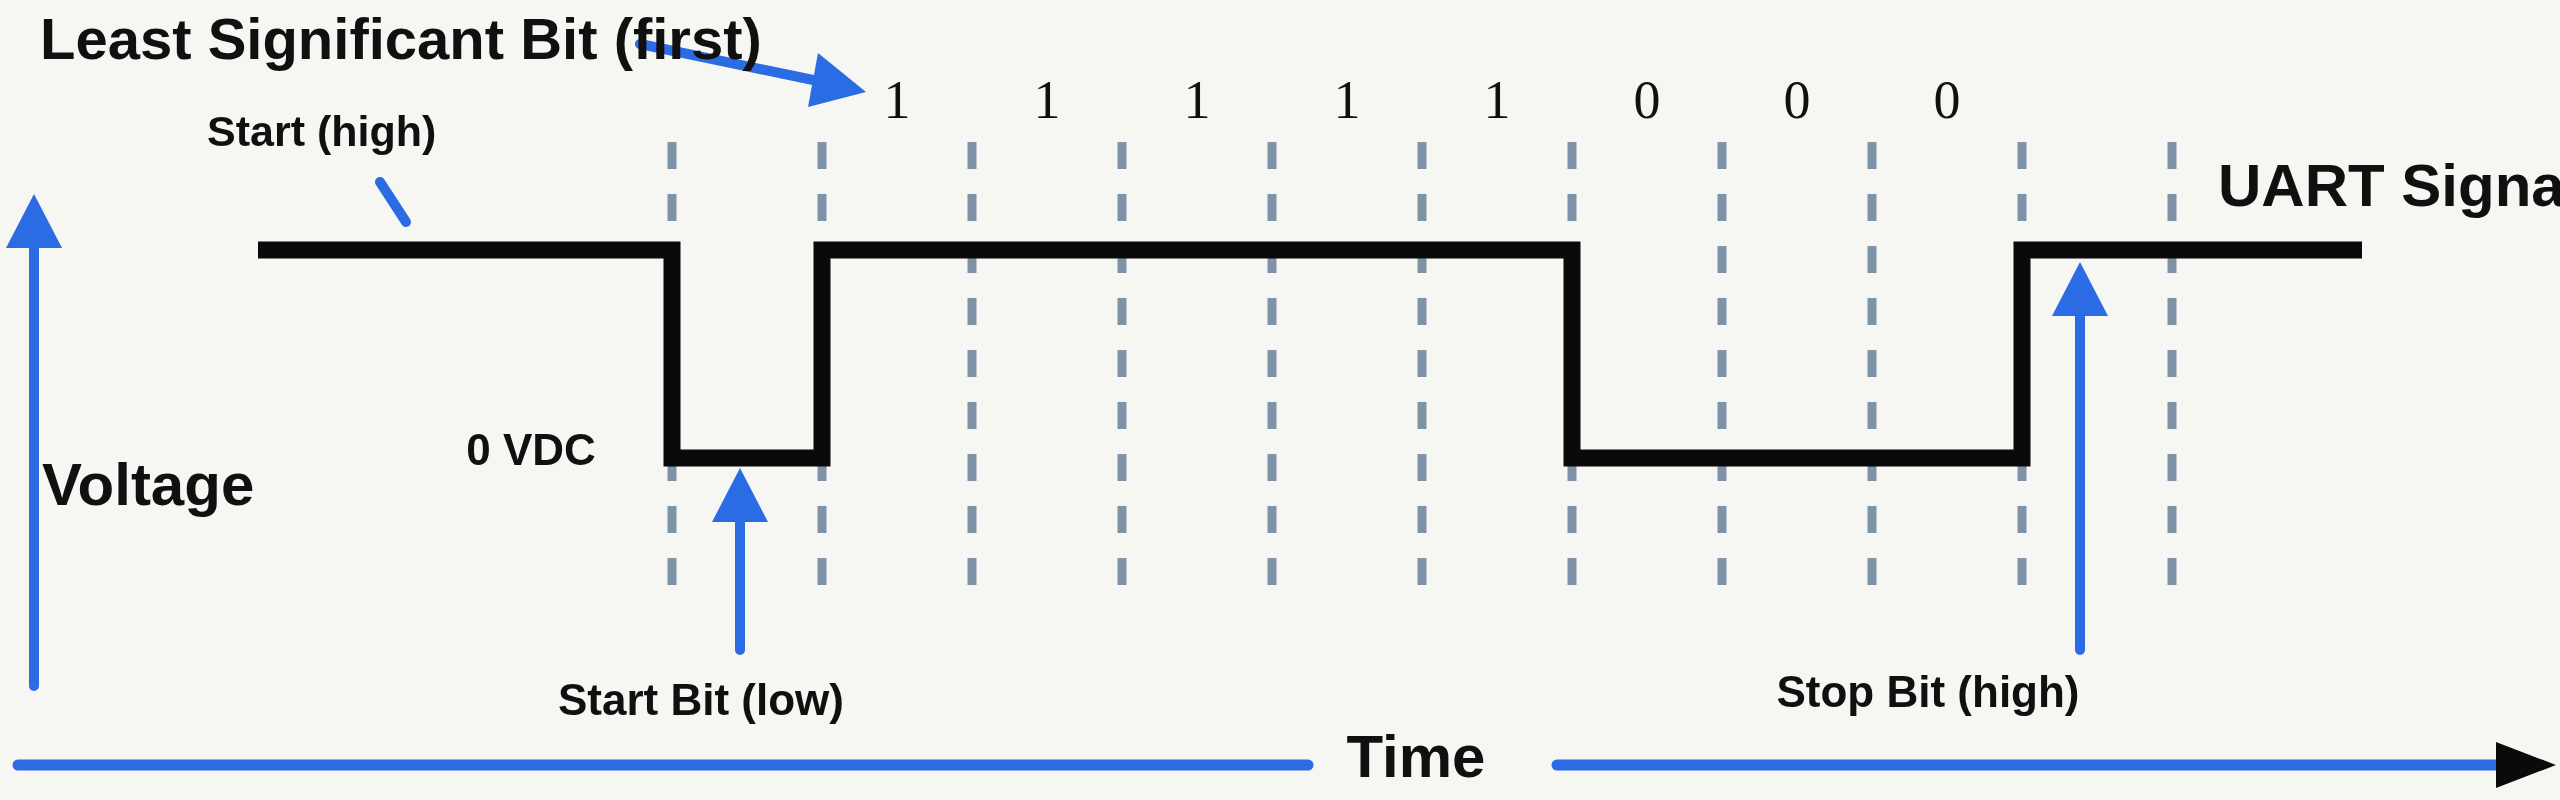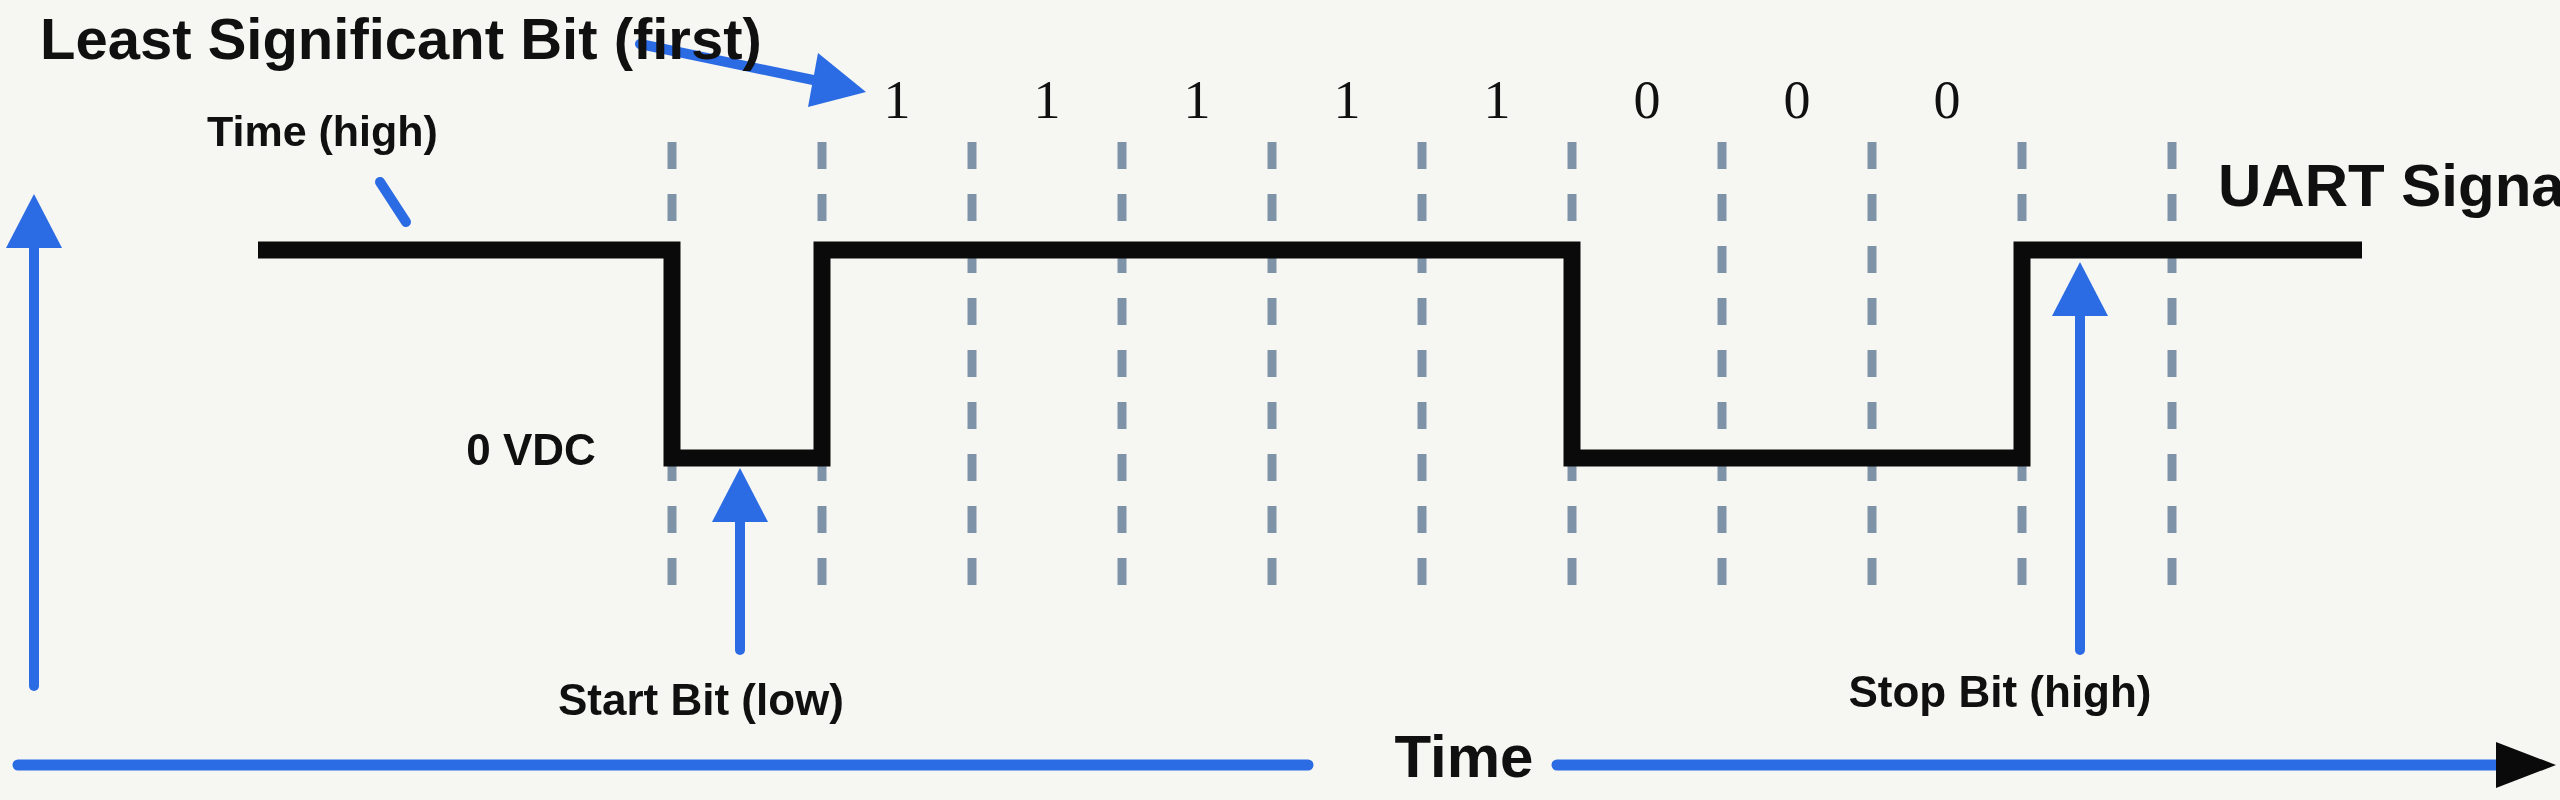--- a/index.html
+++ b/index.html
@@ -73,34 +73,35 @@
 
     <g>
       <line class="time-shaft" x1="18" y1="765" x2="1308" y2="765"></line>
       <line class="time-shaft" x1="1557" y1="765" x2="2498" y2="765"></line>
       <polygon class="black-head" points="2556,765 2496,742 2496,788"></polygon>
     </g>
   </svg>
 
   <div class="lbl lbl-sm" style="left:40px;top:10px;font-size:58px;">Least Significant Bit (first)</div>
 
-  <div class="lbl lbl-sm" style="left:207px;top:110px;font-size:43px;">Time (high)</div>
+  <div class="lbl lbl-sm" style="left:207px;top:110px;font-size:43px;">Start (high)</div>
 
   <div class="lbl lbl-lg" style="left:2218px;top:156px;">UART Signal</div>
 
   <div class="lbl lbl-lg" id="signal-voltage-label">
+    <div>Voltage</div>
   </div>
 
   <div class="lbl centered" style="left:531px;top:450px;font-size:44px;">0 VDC</div>
 
   <div class="lbl lbl-sm centered" style="left:701px;top:700px;">Start Bit (low)</div>
 
-  <div class="lbl lbl-sm centered" style="left:2000px;top:692px;">Stop Bit (high)</div>
+  <div class="lbl lbl-sm centered" style="left:1928px;top:692px;">Stop Bit (high)</div>
 
-  <div class="lbl lbl-lg centered" style="left:1464px;top:757px;">Time</div>
+  <div class="lbl lbl-lg centered" style="left:1416px;top:757px;">Time</div>
 
   <div id="digits">
       <div class="bit-digit" style="left: 897px; top: 100px;">1</div>
       <div class="bit-digit" style="left: 1047px; top: 100px;">1</div>
       <div class="bit-digit" style="left: 1197px; top: 100px;">1</div>
       <div class="bit-digit" style="left: 1347px; top: 100px;">1</div>
       <div class="bit-digit" style="left: 1497px; top: 100px;">1</div>
       <div class="bit-digit" style="left: 1647px; top: 100px;">0</div>
       <div class="bit-digit" style="left: 1797px; top: 100px;">0</div>
       <div class="bit-digit" style="left: 1947px; top: 100px;">0</div>

